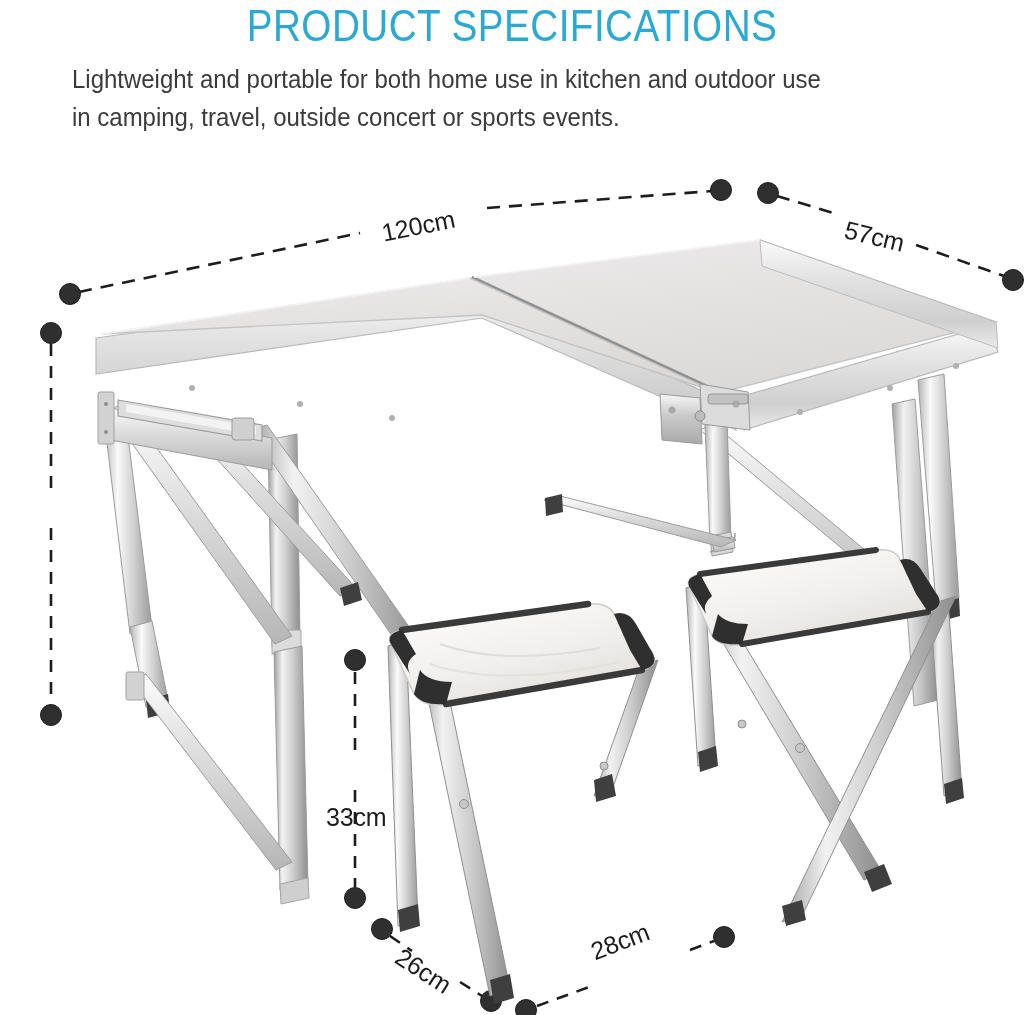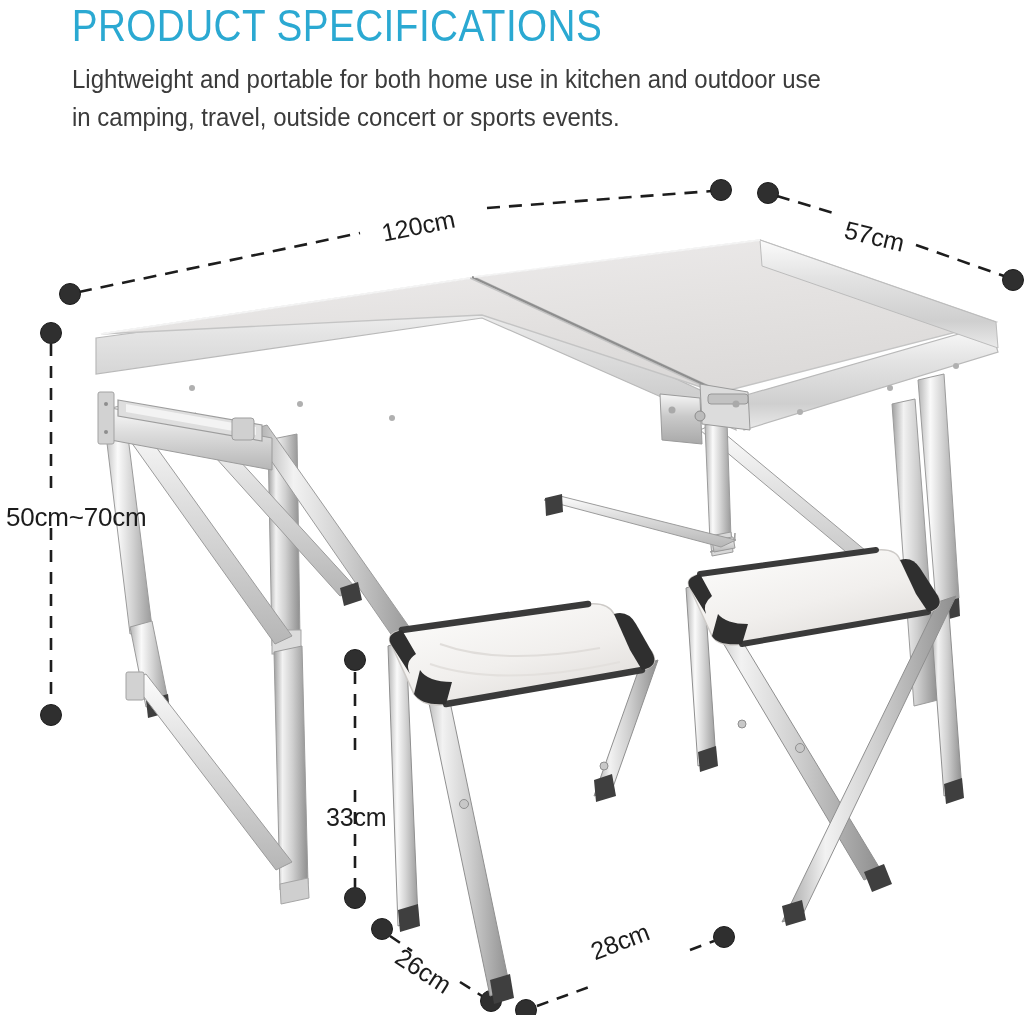--- a/index.html
+++ b/index.html
@@ -4,21 +4,21 @@
 <style>
   html,body{margin:0;padding:0;background:#ffffff;}
   body{
     width:1024px;height:1015px;
     font-family:"Liberation Sans", sans-serif;
     overflow:hidden;position:relative;
   }
   #page{position:relative;width:1024px;height:1015px;background:#fff;}
 
   
-  .hdr{position:absolute;left:0;top:0;width:1024px;}
+  .hdr{position:absolute;left:0;top:0;width:1024px;text-align:center;}
   .hdr-title{
     font-family:"Liberation Sans", sans-serif;
     font-size:45px;line-height:48px;
     letter-spacing:.5px;
     font-weight:400;
     color:#2BA9D2;
     transform:scaleX(.86);
     transform-origin:center top;
     white-space:nowrap;
     margin:0;padding-top:2px;
@@ -289,18 +289,17 @@
       <path d="M414,694 Q422,706 446,704 L452,682 Q428,682 420,670 Z" fill="#2f2f2f" stroke="none"></path>
       <path d="M614,614 Q628,610 636,624 L652,652 Q660,666 642,670 L630,650 Z" fill="#2f2f2f" stroke="none"></path>
 
       <path d="M440,644 Q500,666 600,648" stroke="#e0ddda" stroke-width="2" fill="none"></path>
       <path d="M430,664 Q500,688 620,662" stroke="#e3e0dd" stroke-width="2" fill="none"></path>
     </g>
   </svg>
 
   <div class="dim" id="dim-120">120cm</div>
   <div class="dim" id="dim-57">57cm</div>
-  <div class="dim" id="dim-height">50cm~70cm</div>
   <div class="dim" id="dim-33">33cm</div>
   <div class="dim" id="dim-26">26cm</div>
   <div class="dim" id="dim-28">28cm</div>
 
 </div>
 
 </body></html>

